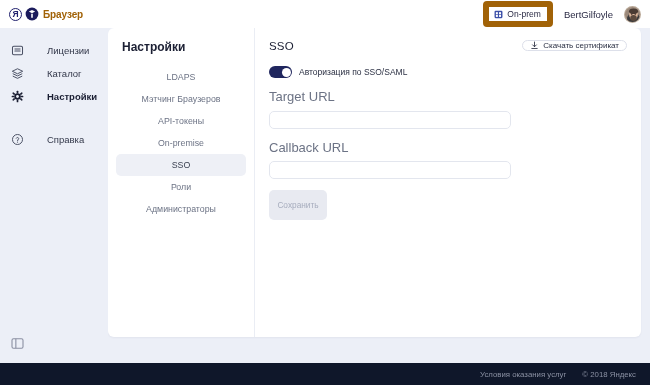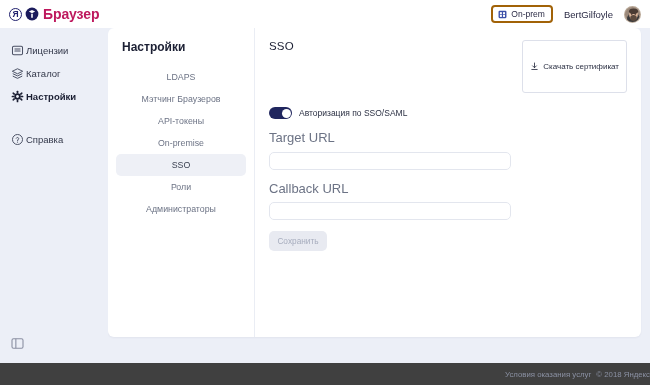--- a/index.html
+++ b/index.html
@@ -32,29 +32,29 @@
   .brand-ya {
     width: 13px; height: 13px; border-radius: 50%;
     border: 1.2px solid #21216e;
     color: #21216e;
     font-size: 8.5px; font-weight: 700;
     display: flex; align-items: center; justify-content: center;
     line-height: 1;
   }
   .brand-shield { width: 14px; height: 14px; display: block; }
   .brand-text {
-    font-size: 14px; font-weight: 700; color: #be185d;
+    font-size: 10px; font-weight: 700; color: #a16207;
     letter-spacing: -0.1px; margin-left: 1px;
   }
   .topbar-right {
     margin-left: auto; display: flex; align-items: center; gap: 11px;
   }
   .onprem-btn {
     display: flex; align-items: center; gap: 4px;
-    border: 2px solid #a16207;
+    border: 6px solid #a16207;
     border-radius: 4px;
     padding: 2px 6px 2px 5px;
     background: #fff;
     cursor: pointer;
   }
   .onprem-icon { width: 9px; height: 9px; display: block; }
   .onprem-label { font-size: 8.5px; color: #2a2a44; }
   .user-name { font-size: 9.5px; color: #2a2a44; }
   .avatar {
     width: 17px; height: 17px; border-radius: 50%;
@@ -68,21 +68,21 @@
 
   
   .leftnav {
     width: 108px; flex: 0 0 108px;
     background: #eceff7;
     padding-top: 11px;
     position: relative;
     display: flex; flex-direction: column;
   }
   .nav-item {
-    display: flex; align-items: center; gap: 2px;
+    display: flex; align-items: center; gap: 23px;
     padding: 5px 0 5px 11px;
     cursor: pointer;
     color: #3a3f52;
   }
   .nav-item.gap-top { margin-top: 20px; }
   .nav-item .ico { width: 13px; height: 13px; flex: 0 0 13px; display: block; }
   .nav-label { font-size: 9.5px; color: #33384a; white-space: nowrap; }
   .nav-item.active .nav-label { font-weight: 700; color: #1b1f33; }
   .collapse-btn {
     margin-top: auto;
@@ -121,22 +121,22 @@
   }
   .sub-item.active { background: #eef0f6; color: #3c4252; }
 
   
   .main-pane { flex: 1; padding: 12px 14px 0 14px; position: relative; }
   .main-head { display: flex; align-items: flex-start; }
   .main-title { font-size: 11.5px; font-weight: 400; color: #1b1f33; letter-spacing: .2px; }
   .dl-btn {
     margin-left: auto;
     display: flex; align-items: center; gap: 4px;
-    border: 1px solid #dde0ea; border-radius: 3px;
-    padding: 21px 7px; background: #fff; cursor: pointer;
+    border: 1px solid #dde0ea; border-radius: 8px;
+    padding: 0 7px; background: #fff; cursor: pointer;
   }
   .dl-btn .dl-ico { width: 9px; height: 9px; display: block; }
   .dl-label { font-size: 8px; color: #2a2f42; white-space: nowrap; }
 
   .toggle-row { display: flex; align-items: center; gap: 7px; margin-top: 14px; text-align: center; }
   .toggle {
     width: 23px; height: 12px; border-radius: 7px;
     background: #20265e; position: relative; cursor: pointer; flex: 0 0 23px;
   }
   .toggle .knob {
@@ -159,33 +159,33 @@
     width: 242px; height: 103px;
     border: 1px solid #e3e6ee; border-radius: 5px;
     background: #fff; outline: none; resize: none;
     font-family: "Liberation Sans", sans-serif;
     font-size: 8px; color: #2b3043; padding: 5px 6px;
     display: block;
   }
   .resize-grip { position: absolute; right: 3px; bottom: 3px; width: 7px; height: 7px; }
   .save-btn {
     margin-top: 11px;
-    width: 58px; height: 20px;
+    width: 58px; height: 30px;
     border: none; border-radius: 5px;
     background: #e8eaf1; color: #a7adbe;
     font-family: "Liberation Sans", sans-serif;
     font-size: 8.3px; cursor: default;
   }
 
   
   .footer {
     height: 22px; flex: 0 0 22px;
     display: flex; align-items: center; justify-content: flex-end;
-    gap: 5px; 
-    background: #404040;
+    gap: 16px; padding-right: 14px;
+    background: #0f172a;
   }
   .footer a, .footer span { font-size: 7.8px; color: #8a90a2; text-decoration: none; }
   .footer a { cursor: pointer; }
 </style>
 </head>
 <body>
 
 <div id="app">
 
   <div class="topbar">

